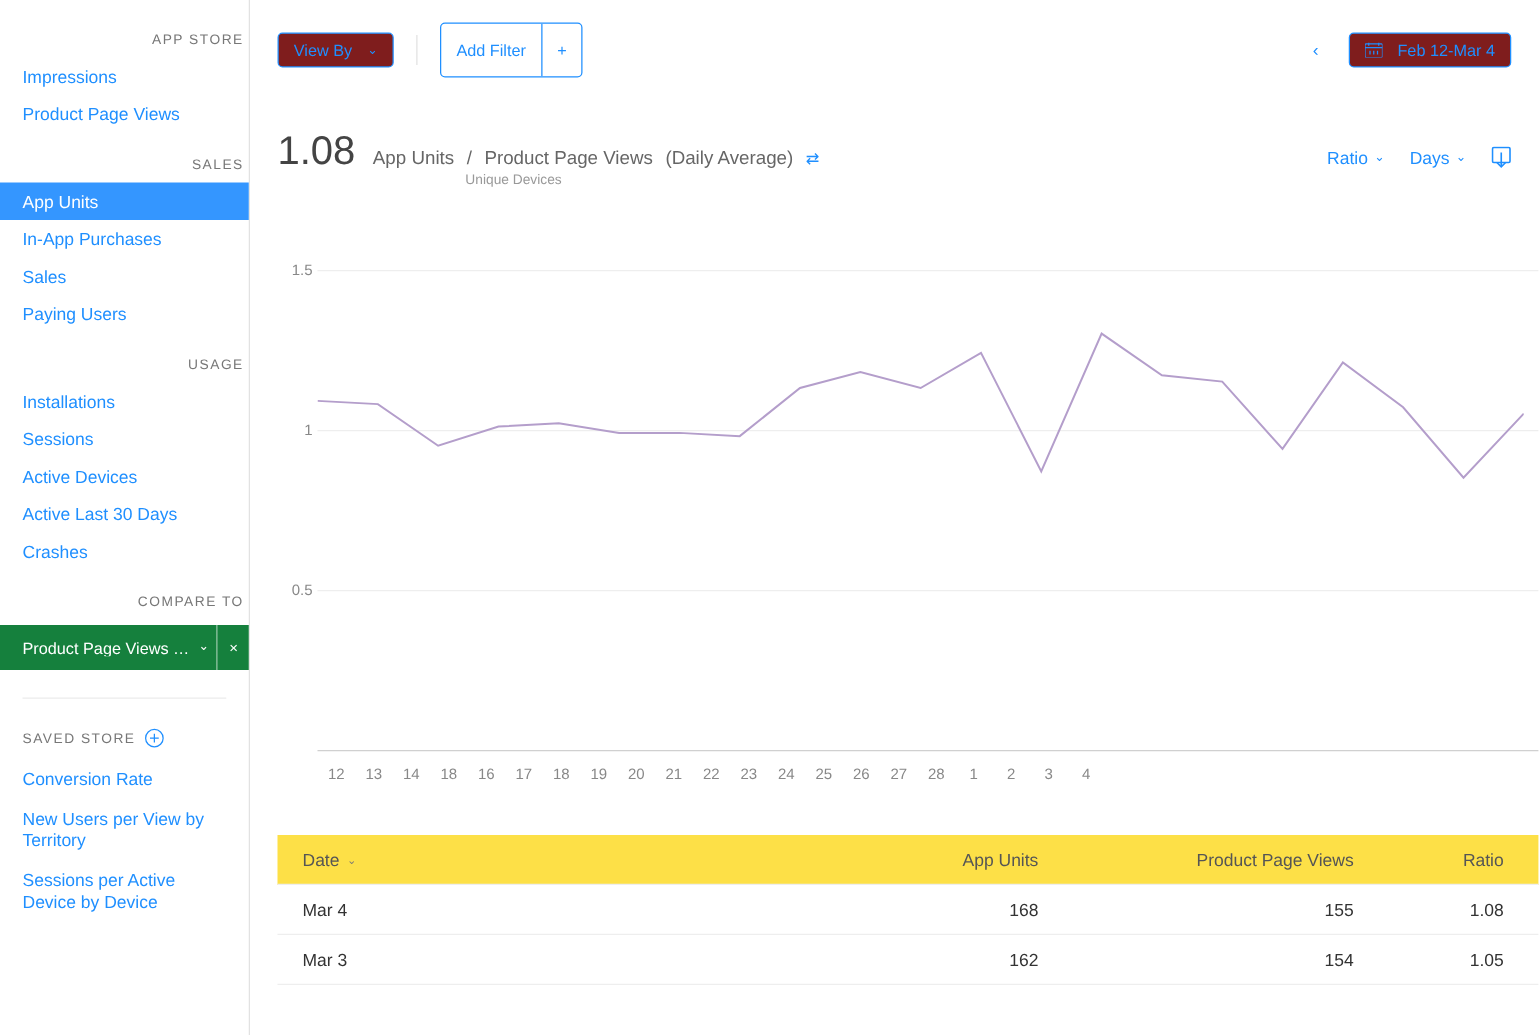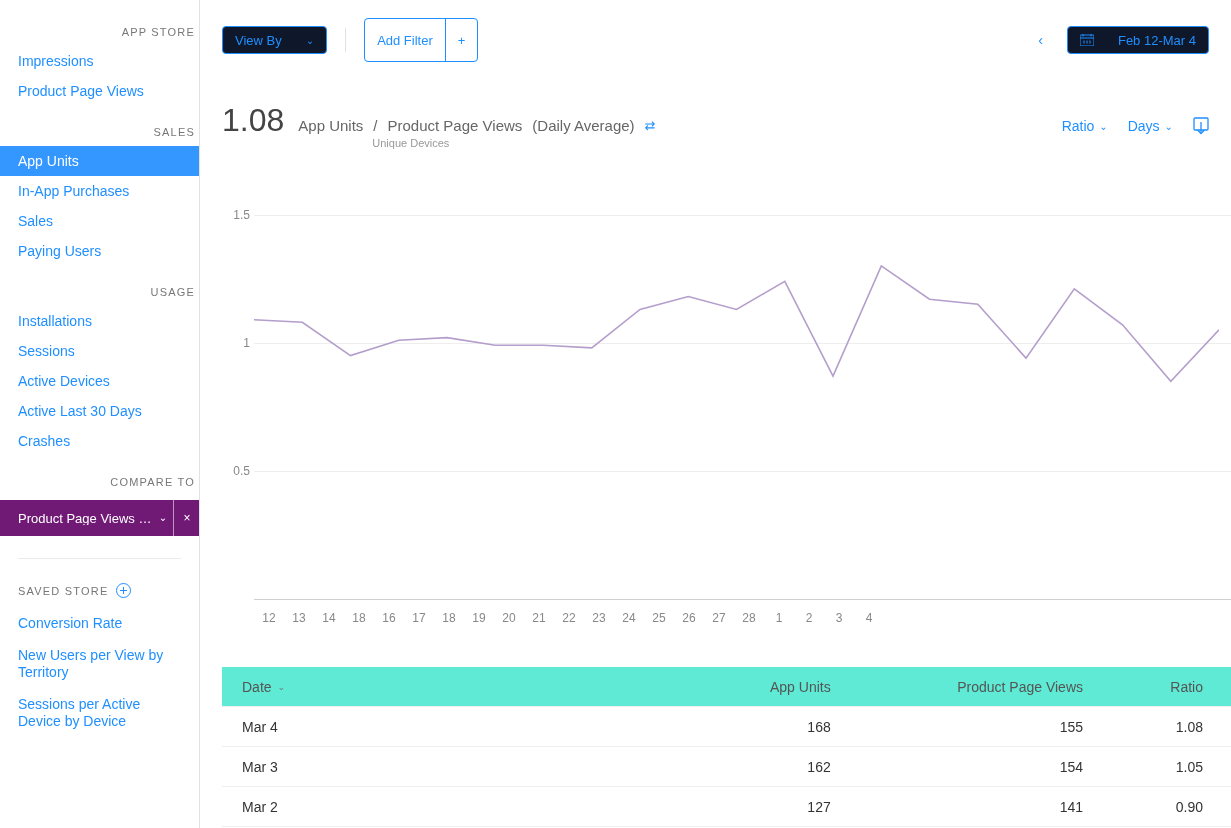--- a/index.html
+++ b/index.html
@@ -37,21 +37,21 @@
   text-decoration: none;
   cursor: pointer;
   font-weight: 300;
 }
 .side-link.active {
   background: #3496ff;
   color: #fff;
 }
 .compare-box {
   margin: 4px 0;
-  background: #701a75;
+  background: #15803d;
   color: #fff;
   display: flex;
   align-items: center;
   height: 36px;
   padding: 0 0 0 18px;
   font-size: 13px;
   line-height: 1;
 }
 .compare-label { flex: 1; white-space: nowrap; overflow: hidden; text-overflow: ellipsis; }
 .compare-chevron { width: 18px; text-align: center; font-size: 10px; }
@@ -67,24 +67,24 @@
 .plus-circle::before, .plus-circle::after {
   content: ""; position: absolute; background: #1f8fff;
 }
 .plus-circle::before { left: 3px; right: 3px; top: 6px; height: 1px; }
 .plus-circle::after { top: 3px; bottom: 3px; left: 6px; width: 1px; }
 .saved-link { display:block; padding: 7px 18px; color:#1f8fff; font-size:14px; cursor:pointer; font-weight:300; line-height: 1.25; }
 
 .main { flex: 1; padding: 18px 0 0 22px; overflow: hidden; }
 .toolbar { display: flex; align-items: center; gap: 18px; padding-right: 22px; }
 .btn {
-  display: inline-flex; align-items: center; gap: 24px;
+  display: inline-flex; align-items: center; gap: 12px;
   height: 28px; padding: 0 12px;
   border: 1px solid #1f8fff; border-radius: 4px;
-  color: #1f8fff; font-size: 13px; cursor: pointer; background: #0f172a;
+  color: #1f8fff; font-size: 13px; cursor: pointer; background: #7f1d1d;
 }
 .btn .chev { font-size: 10px; }
 .vdivider { width: 1px; height: 24px; background: #e2e2e2; }
 .filter-group { display: inline-flex; border: 1px solid #1f8fff; border-radius: 4px; height: 44px; overflow: hidden; }
 .filter-group .seg { display:flex; align-items:center; padding: 0 12px; color:#1f8fff; font-size:13px; cursor:pointer; }
 .filter-group .seg:first-child { border-right: 1px solid #1f8fff; }
 .spacer { flex: 1; }
 .prev-arrow { color:#1f8fff; font-size:14px; cursor:pointer; padding: 0 6px; }
 .date-btn {  }
 .date-icon svg { display:block; }
@@ -103,21 +103,21 @@
 .chart-area { margin-top: 40px; position: relative; height: 440px; padding-right: 12px; }
 .gridline { position:absolute; left:32px; right:0; border-top:1px solid #eee; }
 .gridline .glabel { position:absolute; left:-30px; top:-8px; font-size:12px; color:#888; width:26px; text-align:right; }
 .xaxis { position:absolute; left:32px; right:0; bottom:0; display:flex; justify-content:flex-start; }
 .xtick { font-size:12px; color:#888; width: 30px; text-align:center; flex-shrink:0; }
 .xaxis-line { position:absolute; left:32px; right:0; border-top:1px solid #d0d0d0; }
 .chart-svg { position:absolute; left:32px; top:0; right:0; }
 
 .table { margin-top: 38px; width: 100%; }
 .table .row { display:flex; align-items:center; height: 40px; padding: 0 22px 0 14px; border-bottom: 1px solid #eee; }
-.table .head { background: #5eead4; color:#555; font-size:14px; }
+.table .head { background: #fde047; color:#555; font-size:14px; }
 .table .row > div { padding: 0 6px; }
 .c-date { flex: 1.4; display:flex; align-items:center; gap:6px; }
 .c-units { flex: 1; text-align: right; }
 .c-views { flex: 1; text-align: right; }
 .c-ratio { width: 120px; text-align: right; }
 .sort-chev { font-size:9px; color:#777; }
 </style>
 </head>
 <body>
 
@@ -276,22 +276,16 @@
             <div class="c-units">168</div>
             <div class="c-views">155</div>
             <div class="c-ratio">1.08</div>
           </div>
           <div class="row">
             <div class="c-date">Mar 3</div>
             <div class="c-units">162</div>
             <div class="c-views">154</div>
             <div class="c-ratio">1.05</div>
           </div>
-          <div class="row">
-            <div class="c-date">Mar 2</div>
-            <div class="c-units">127</div>
-            <div class="c-views">141</div>
-            <div class="c-ratio">0.90</div>
-          </div>
         </div>
     </div>
   </main>
 </div>
 
 </body></html>

